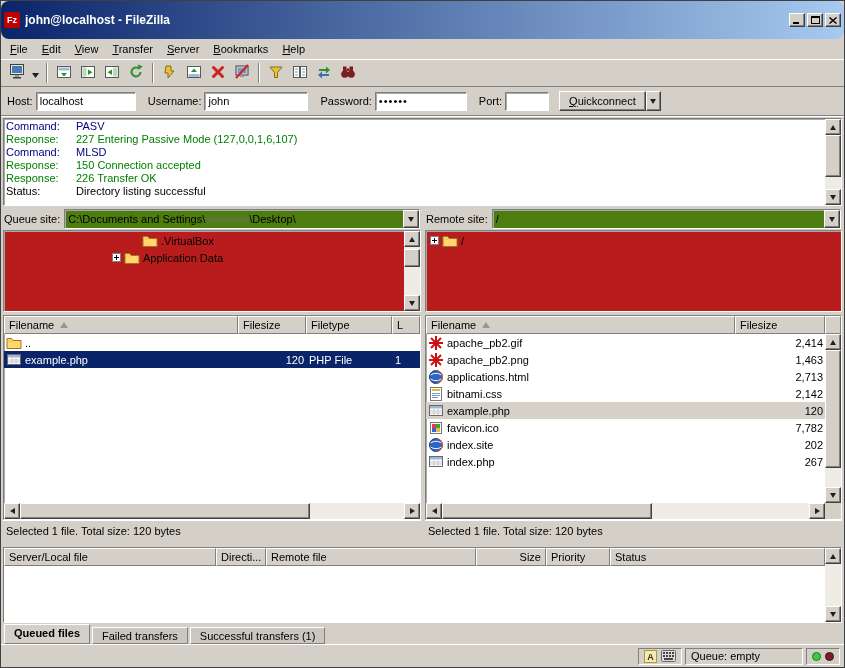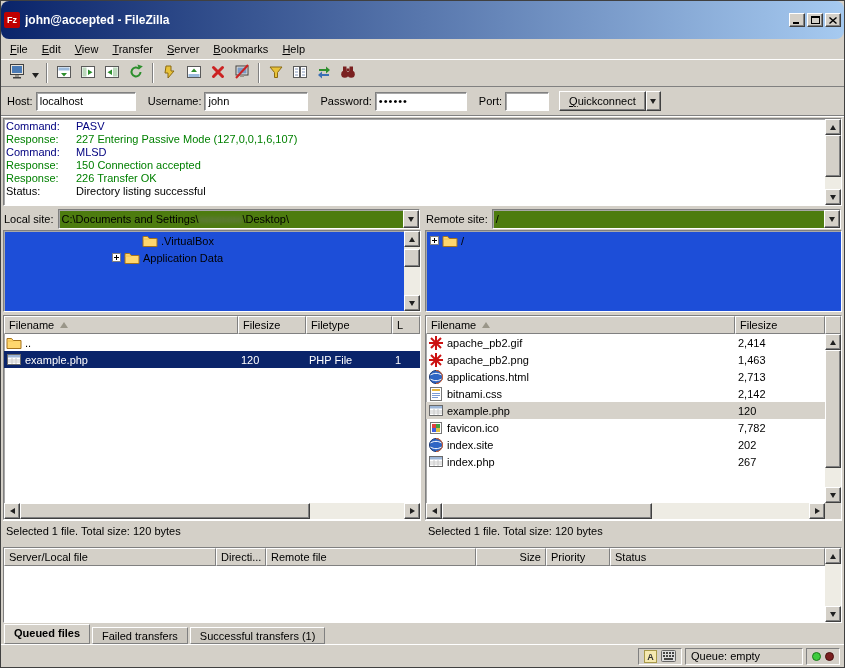--- a/index.html
+++ b/index.html
@@ -50,40 +50,40 @@
   .panes{display:flex;padding:0 2px;flex:none;}
   .pane{display:flex;flex-direction:column;}
   .pane-left{width:419px;}
   .pane-right{width:418px;}
   .v-splitter{width:4px;flex:none;}
   .site-row{height:22px;display:flex;align-items:center;gap:4px;padding:0 1px;flex:none;}
   .combo{flex:1;height:20px;display:flex;align-items:stretch;background:#4d7c0f;}
   .combo-text{flex:1;display:flex;align-items:center;padding:0 3px;white-space:nowrap;overflow:hidden;}
   .combo-btn{width:16px;background:#d4d0c8;border:1px solid;border-color:#fff #404040 #404040 #fff;box-shadow:inset -1px -1px 0 #808080;display:grid;place-items:center;padding:0;}
   .blurred{filter:blur(2px);color:#777;}
-  .tree-box{height:82px;background:#1d4ed8;display:flex;flex:none;}
+  .tree-box{height:82px;background:#b91c1c;display:flex;flex:none;}
   .tree-items{flex:1;overflow:hidden;padding-top:1px;}
   .tree-item{display:flex;align-items:center;height:17px;gap:3px;white-space:nowrap;}
   .exp{width:9px;height:9px;background:#fff;border:1px solid #808080;position:relative;flex:none;}
   .exp::before{content:"";position:absolute;left:1px;right:1px;top:50%;margin-top:-0.5px;height:1px;background:#000;}
   .exp.plus::after{content:"";position:absolute;top:1px;bottom:1px;left:50%;margin-left:-0.5px;width:1px;background:#000;}
   .exp-spacer{width:9px;flex:none;}
   .f-icon{width:16px;height:16px;display:inline-flex;align-items:center;justify-content:center;flex:none;}
   .pane-gap{height:3px;flex:none;}
   .list-box{height:205px;background:#fff;display:flex;flex-direction:column;flex:none;}
   .hdr-row{height:18px;display:flex;flex:none;background:#d4d0c8;}
   .col-h{height:18px;background:#d4d0c8;border:1px solid;border-color:#fff #808080 #808080 #fff;display:flex;align-items:center;padding:0 4px;white-space:nowrap;overflow:hidden;flex:none;}
   .rows-wrap{flex:1;display:flex;overflow:hidden;}
   .rows{flex:1;overflow:hidden;}
   .f-row{display:flex;height:17px;align-items:center;}
   .f-row.sel-active{background:#0a246a;color:#fff;}
   .f-row.sel-inactive{background:#d6d2ca;}
   .cell{white-space:nowrap;overflow:hidden;padding:0 3px;flex:none;}
   .c-name{display:flex;align-items:center;gap:3px;padding-left:2px;}
-  .c-right{padding-right:12px;}
+  .c-right{text-align:right;padding-right:2px;}
   .pane-status{height:21px;display:flex;align-items:center;padding:0 3px;border-top:1px solid #fff;flex:none;background:#d4d0c8;}
   
   .h-splitter{height:6px;flex:none;}
   
   .queue{margin:0 2px;flex:1;display:flex;background:#fff;overflow:hidden;}
   .queue-main{flex:1;display:flex;flex-direction:column;overflow:hidden;}
   .queue-body{flex:1;background:#fff;}
   
   .tabs{height:21px;display:flex;align-items:flex-end;padding-left:3px;gap:2px;flex:none;}
   .tab{height:17px;padding:2px 9px;background:#cbc7bf;border:1px solid;border-color:#fff #808080 #808080 #fff;white-space:nowrap;}
@@ -96,21 +96,21 @@
   .led-on{background:#3ecc3e;border:1px solid #1b7a1b;}
   .led-off{background:#7a2020;border:1px solid #4a1010;}
 </style>
 </head>
 <body>
 
 <div class="window">
 
   <div class="titlebar" style="background: linear-gradient(to right, rgb(10, 36, 106), rgb(166, 202, 240));">
     <span class="app-icon">Fz</span>
-    <span class="title-text">john@accepted - FileZilla</span>
+    <span class="title-text">john@localhost - FileZilla</span>
     <button class="winbtn">
       <svg width="8" height="8">
           <rect x="0" y="6" width="6" height="2" fill="#000"></rect>
         </svg>
     </button>
     <button class="winbtn">
       <svg width="9" height="8">
           <rect x="0.5" y="0.5" width="8" height="7" fill="none" stroke="#000"></rect>
           <rect x="0" y="0" width="9" height="2" fill="#000"></rect>
         </svg>
@@ -276,21 +276,21 @@
       <div class="sb-btn">
           <span class="tri tri-down"></span>
         </div>
     </div>
   </div>
 
   <div class="panes">
 
     <div class="pane pane-left">
       <div class="site-row">
-        <span>Local site:</span>
+        <span>Queue site:</span>
         <div class="combo field">
           <span class="combo-text">
               <span>C:\Documents and Settings\</span>
               <span class="blurred">xxxxxxxx</span>
               <span>\Desktop\</span>
             </span>
           <button class="combo-btn">
               <span class="tri tri-down"></span>
             </button>
         </div>

